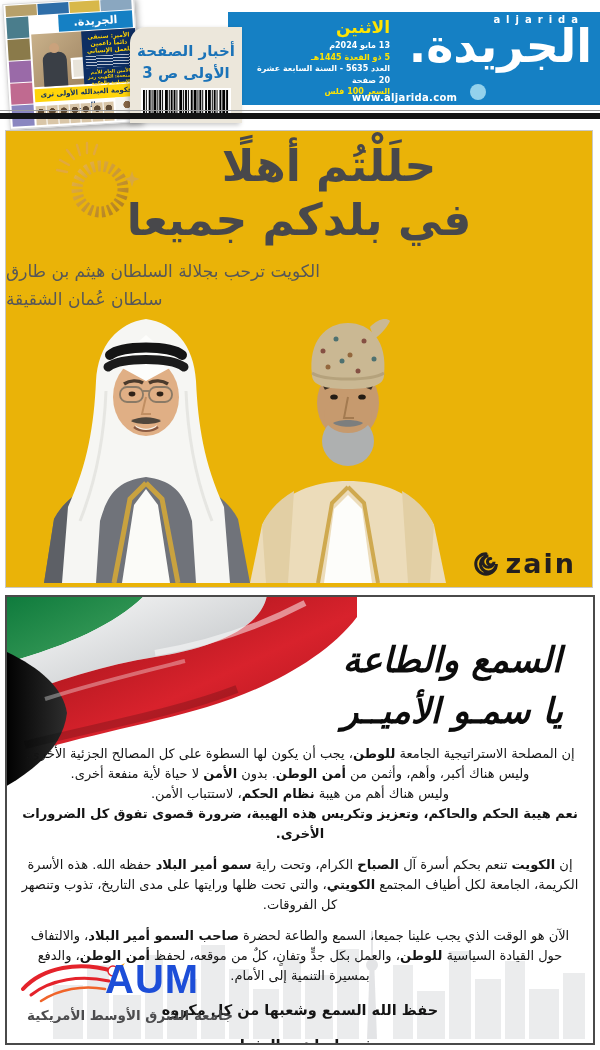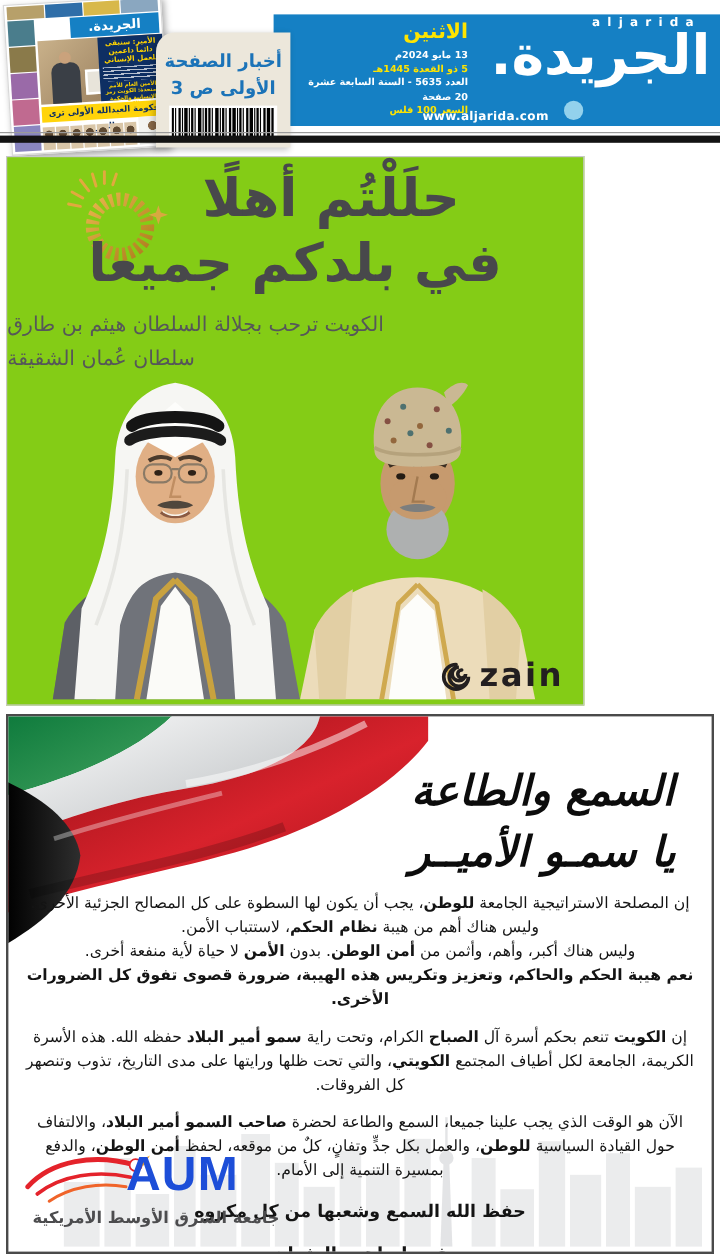--- a/index.html
+++ b/index.html
@@ -42,22 +42,22 @@
   .t-row{position:absolute;left:26px;right:26px;bottom:2px;height:19px;display:flex;gap:1px;}
   .t-p{flex:1;background:radial-gradient(circle at 50% 32%,#5f4a33 0 3px,#d9c6a8 3.5px);}
   .t-big{position:absolute;right:1px;bottom:2px;width:23px;height:23px;
          background:radial-gradient(circle at 50% 34%,#8a6a4a 0 3.5px,transparent 4px),linear-gradient(180deg,#f4f4f1 60%,#d9d9d6);}
   
   .news-box{position:absolute;left:130px;top:27px;width:112px;height:96px;background:#ece7db;
             border-radius:16px 0 0 0;box-shadow:-2px 2px 5px rgba(0,0,0,.22);}
   .nb-text{margin-top:13px;text-align:center;direction:rtl;color:#1b73b8;font-weight:bold;font-size:15px;line-height:22px;}
   .nb-barcode{position:absolute;left:11px;right:11px;bottom:5px;height:30px;background:#fff;padding:2px;box-sizing:border-box;}
   
-  .welcome-box{position:absolute;left:5px;top:130px;width:482px;height:458px;border:1px solid #c8c8c8;
-               background:#84cc16;overflow:hidden;box-sizing:border-box;padding-left:33px;}
+  .welcome-box{position:absolute;left:5px;top:130px;width:588px;height:458px;border:1px solid #c8c8c8;
+               background:#eab308;overflow:hidden;box-sizing:border-box;padding-left:33px;}
   .ornament{position:absolute;left:50px;top:10px;}
   .w-head{position:absolute;top:8px;left:0;right:0;text-align:center;direction:rtl;color:#48484b;
           font-weight:bold;font-size:44px;line-height:54px;}
   .w-line1{position:relative;left:30px;}
   .w-sub{position:absolute;top:126px;left:0;right:0;text-align:left;direction:rtl;color:#565759;
          font-size:17px;line-height:28px;}
   .portraits{position:absolute;left:12px;bottom:0;}
   .zain{position:absolute;right:16px;bottom:8px;display:flex;align-items:center;gap:4px;}
   .zain-word{font-size:27px;font-weight:bold;letter-spacing:2px;color:#231f20;}
   
@@ -348,22 +348,22 @@
     </div>
 
     <div class="ad-head">
       <div class="ad-h1">السمع والطاعة</div>
       <div class="ad-h2">يا سمـو الأميــر</div>
     </div>
 
     <div class="ad-body">
       <div class="para">
         <div><span>إن المصلحة الاستراتيجية الجامعة </span><span class="b">للوطن</span><span>، يجب أن يكون لها السطوة على كل المصالح الجزئية الأخرى.</span></div>
+        <div><span>وليس هناك أكبر، وأهم، وأثمن من </span><span class="b">أمن الوطن</span><span>. بدون </span><span class="b">الأمن</span><span> لا حياة لأية منفعة أخرى.</span></div>
         <div><span>وليس هناك أهم من هيبة </span><span class="b">نظام الحكم</span><span>، لاستتباب الأمن.</span></div>
-        <div><span>وليس هناك أكبر، وأهم، وأثمن من </span><span class="b">أمن الوطن</span><span>. بدون </span><span class="b">الأمن</span><span> لا حياة لأية منفعة أخرى.</span></div>
         <div><span class="b">نعم هيبة الحكم والحاكم، وتعزيز وتكريس هذه الهيبة، ضرورة قصوى تفوق كل الضرورات الأخرى.</span></div>
       </div>
       <div class="para"><span>إن </span><span class="b">الكويت</span><span> تنعم بحكم أسرة آل </span><span class="b">الصباح</span><span> الكرام، وتحت راية </span><span class="b">سمو أمير البلاد</span><span> حفظه الله. هذه الأسرة الكريمة، الجامعة لكل أطياف المجتمع </span><span class="b">الكويتي</span><span>، والتي تحت ظلها ورايتها على مدى التاريخ، تذوب وتنصهر كل الفروقات.</span></div>
       <div class="para"><span>الآن هو الوقت الذي يجب علينا جميعا، السمع والطاعة لحضرة </span><span class="b">صاحب السمو أمير البلاد</span><span>، والالتفاف حول القيادة السياسية </span><span class="b">للوطن</span><span>، والعمل بكل جدٍّ وتفانٍ، كلٌ من موقعه، لحفظ </span><span class="b">أمن الوطن</span><span>، والدفع بمسيرة التنمية إلى الأمام.</span></div>
       <div class="closing">حفظ الله السمع وشعبها من كل مكروه</div>
       <div class="sig-name">فهد إبراهيم العثمان</div>
 
     </div>
 
     <div class="aum">

